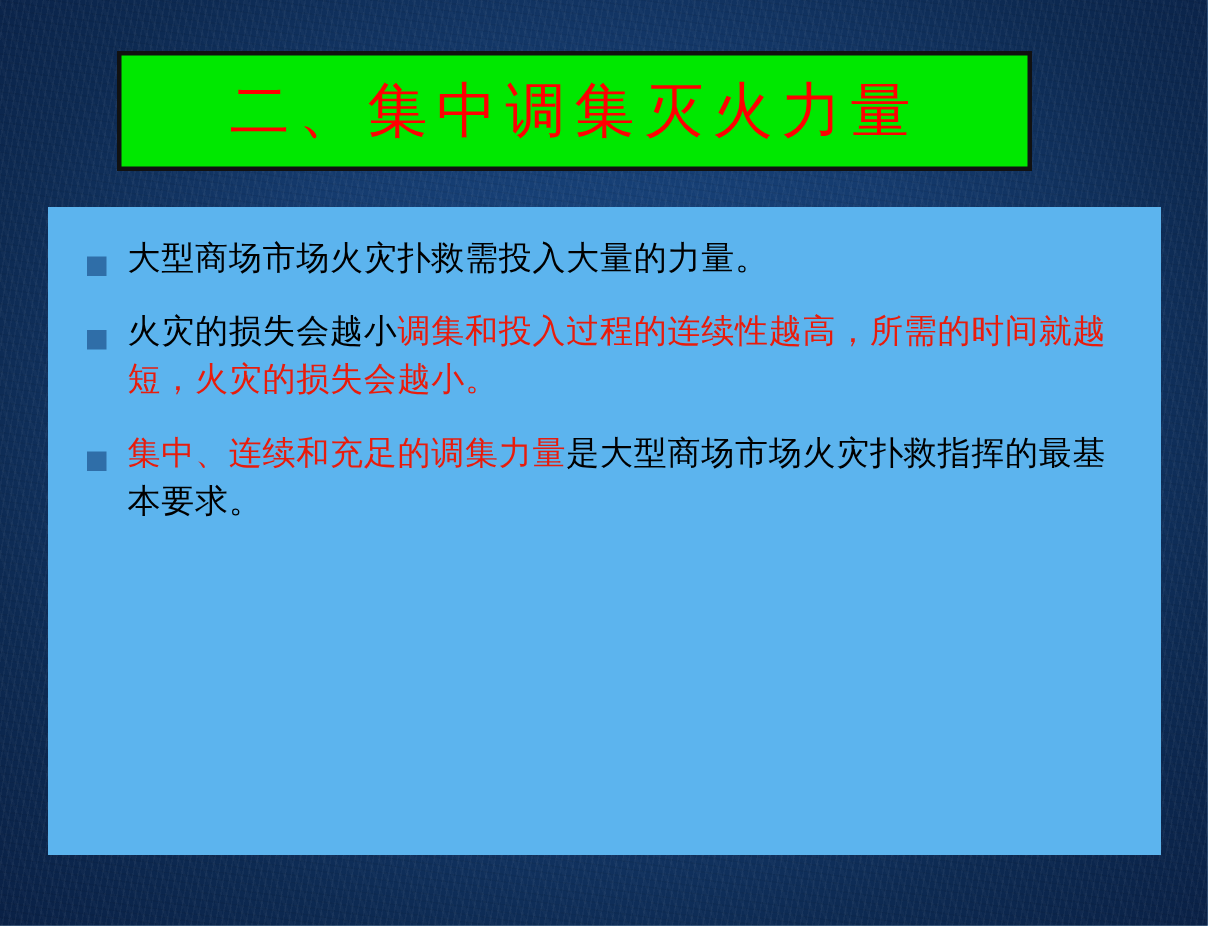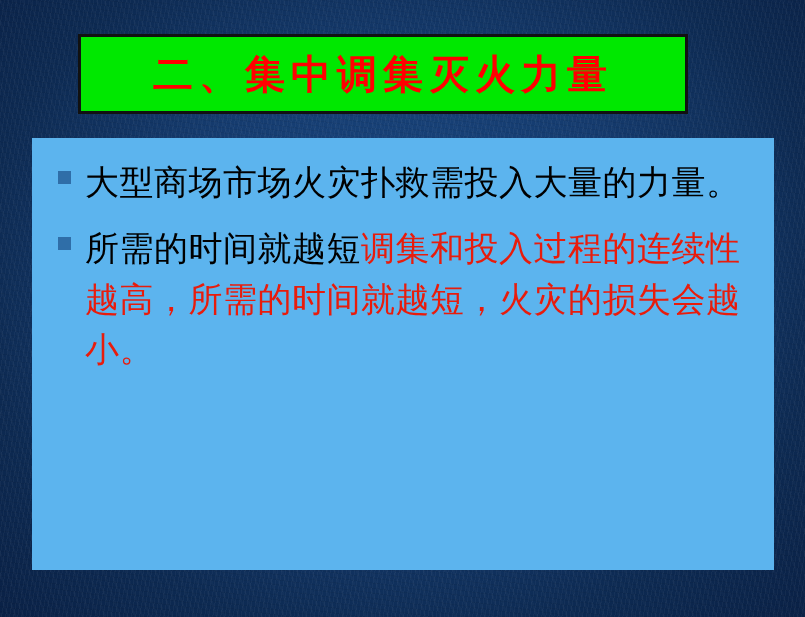--- a/index.html
+++ b/index.html
@@ -42,21 +42,21 @@
     background: #00e800;
     border: 3px solid #111111;
     box-sizing: border-box;
     display: flex;
     align-items: center;
     justify-content: center;
   }
   .title-text {
     color: #ff0000;
     font-family: "DejaVu Serif", "Liberation Serif", serif;
-    font-weight: bold;
+    font-weight: normal;
     font-size: 40px;
     letter-spacing: 6px;
     white-space: nowrap;
     line-height: 1;
   }
 
   .content-box {
     position: absolute;
     left: 32px;
     top: 138px;
@@ -76,22 +76,22 @@
     flex: 0 0 auto;
     width: 13px;
     height: 13px;
     background: #2f6ea8;
     margin-top: 13px;
     margin-right: 14px;
   }
   .bullet-text {
     flex: 1 1 auto;
     color: #000000;
-    font-family: Liberation Serif, serif;
-    font-size: 34px;
+    font-family: Liberation Mono, monospace;
+    font-size: 22px;
     line-height: 1.48;
     letter-spacing: 0.5px;
   }
   .red {
     color: #e81c0c;
   }
 </style>
 </head>
 <body>
 
@@ -107,19 +107,25 @@
       <span class="bullet-marker"></span>
       <div class="bullet-text">
         <span>大型商场市场火灾扑救需投入大量的力量。</span>
       </div>
     </div>
 
 
     <div class="bullet-row">
       <span class="bullet-marker"></span>
       <div class="bullet-text">
-        <span>所需的时间就越短</span><span class="red">调集和投入过程的连续性越高，所需的时间就越短，火灾的损失会越小。</span>
+        <span>火灾的损失会越小</span><span class="red">调集和投入过程的连续性越高，所需的时间就越短，火灾的损失会越小。</span>
       </div>
     </div>
 
+    <div class="bullet-row">
+      <span class="bullet-marker"></span>
+      <div class="bullet-text">
+        <span class="red">集中、连续和充足的调集力量</span><span>是大型商场市场火灾扑救指挥的最基本要求。</span>
+      </div>
+    </div>
 
   </div>
 </div>
 
 </body></html>

